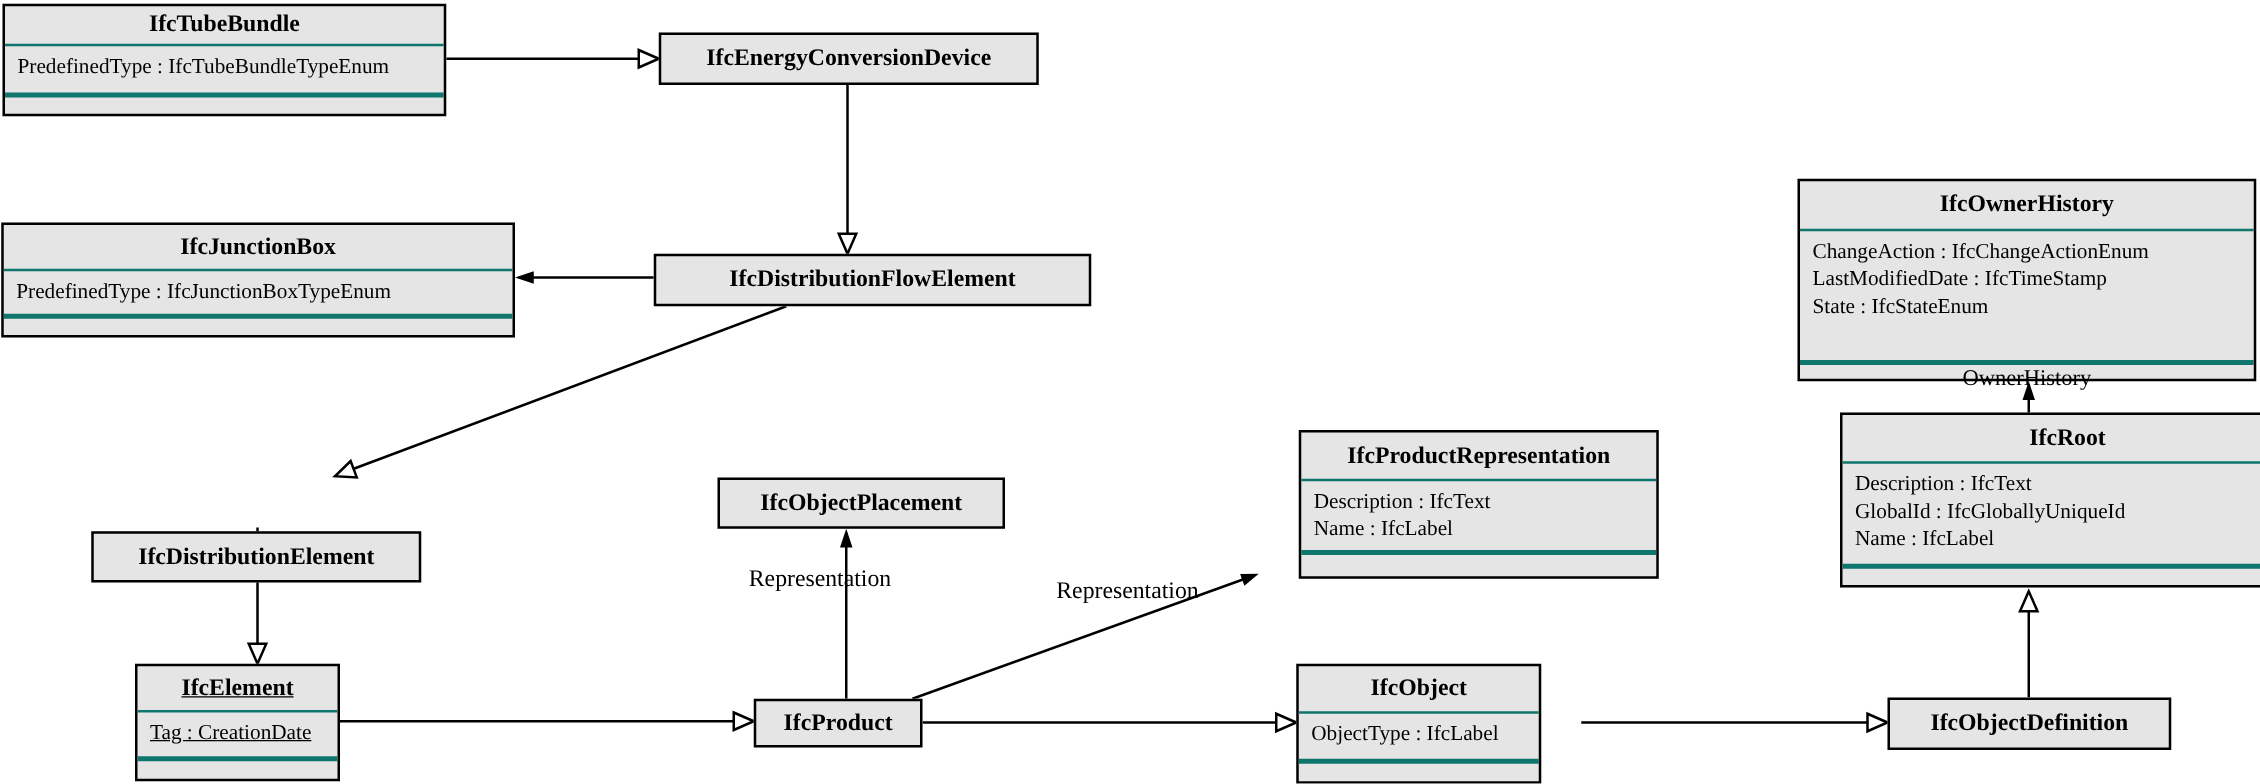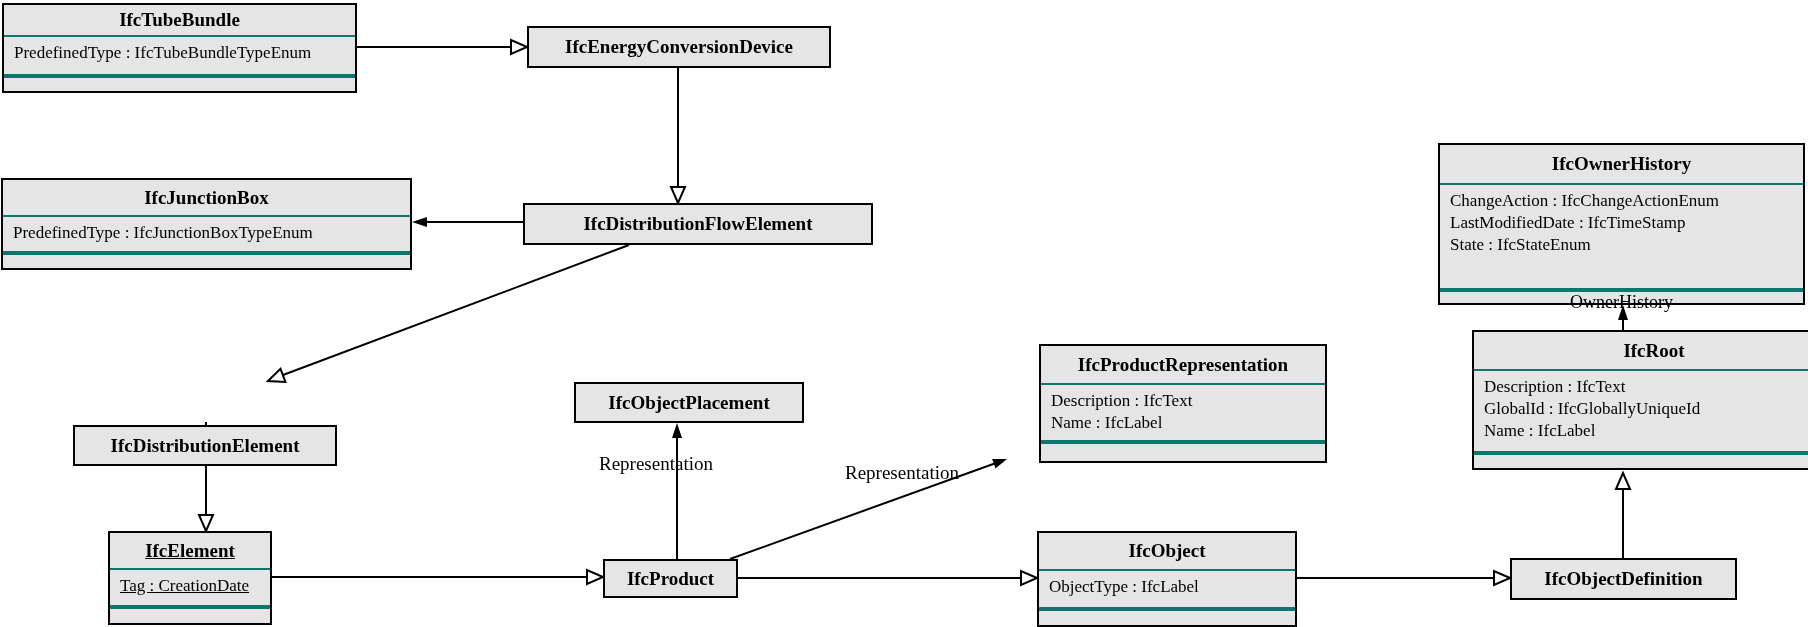--- a/index.html
+++ b/index.html
@@ -129,21 +129,21 @@
 
   <div class="cls" style="left:1007px;top:344px;width:288px;height:119px;margin-left:32px;">
     <div class="title" style="height:37px">IfcProductRepresentation</div>
     <div class="attrs" style="height:57px">
       <div class="attr">Description : IfcText</div>
       <div class="attr">Name : IfcLabel</div>
     </div>
     <div class="footer"></div>
   </div>
 
-  <div class="cls" style="left:1037px;top:531px;width:260px;height:96px;">
+  <div class="cls" style="left:1037px;top:531px;width:196px;height:96px;">
     <div class="title" style="height:36px">IfcObject</div>
     <div class="attrs" style="height:38px">
       <div class="attr">ObjectType : IfcLabel</div>
     </div>
     <div class="footer"></div>
   </div>
 
   <div class="cls" style="left:1438px;top:143px;width:367px;height:162px;">
     <div class="title" style="height:38px">IfcOwnerHistory</div>
     <div class="attrs" style="height:105px">

